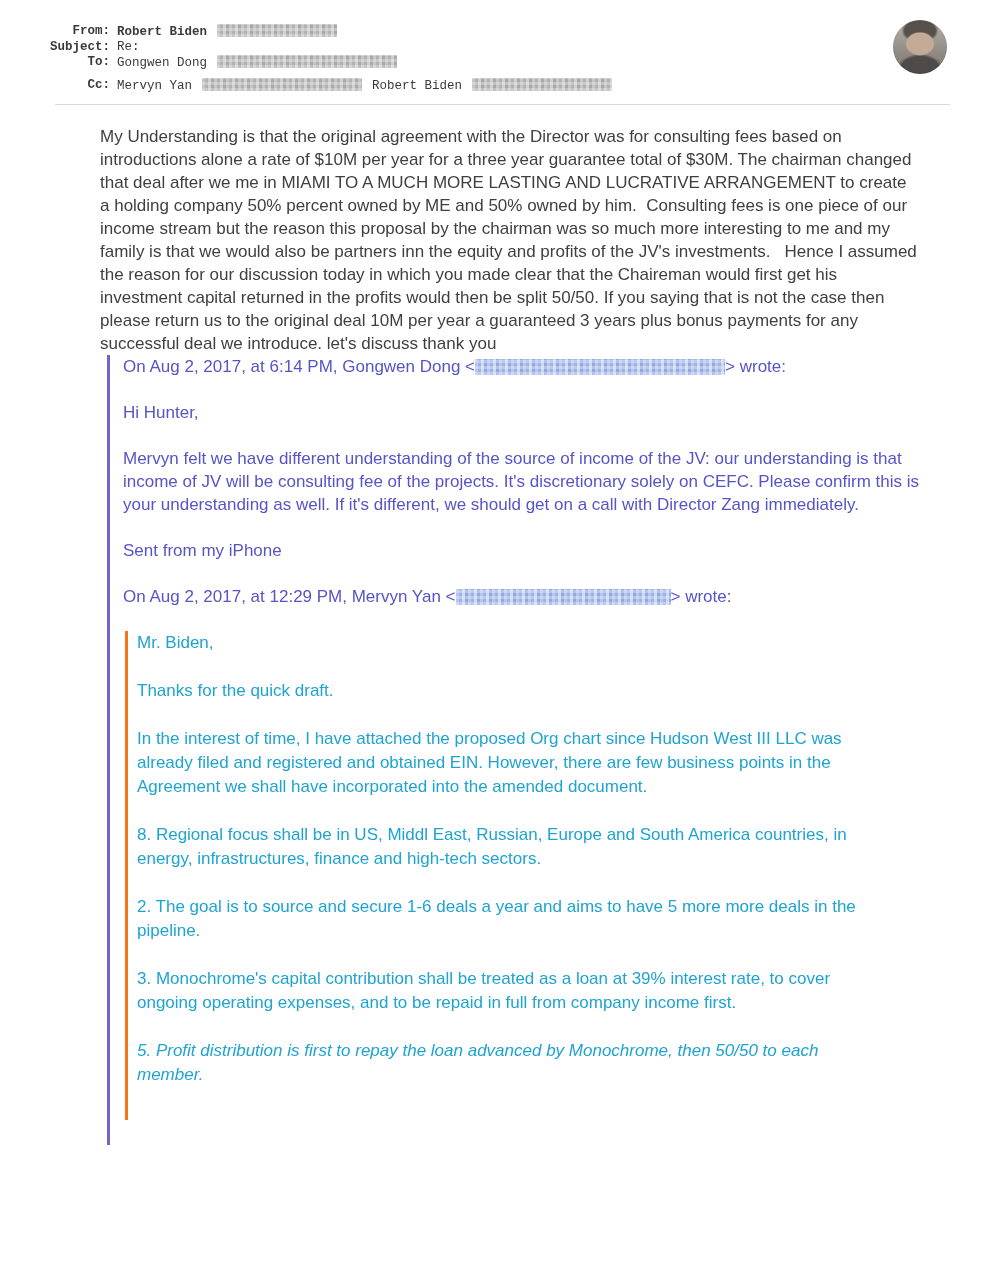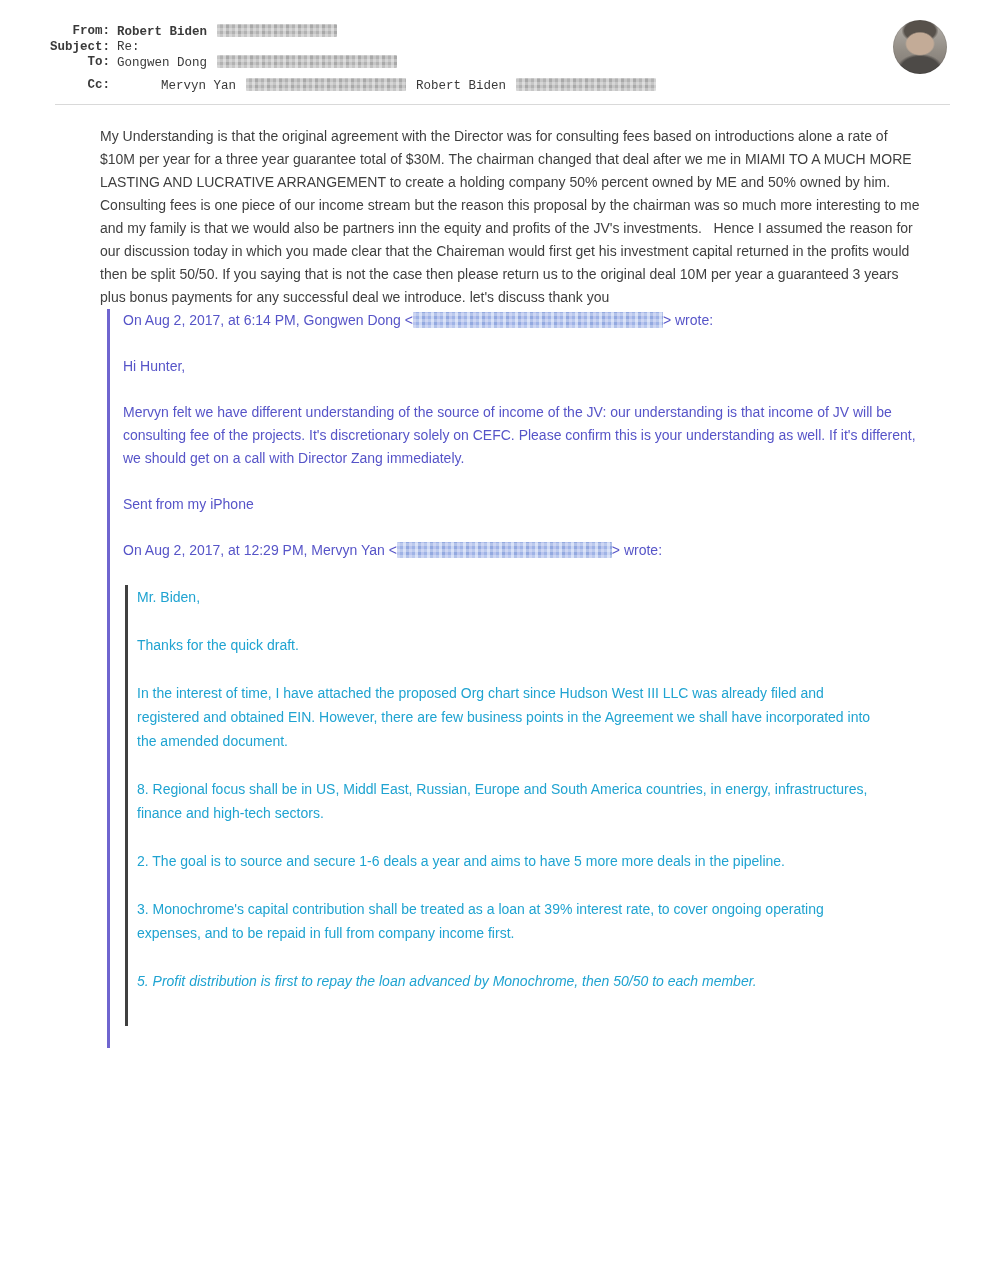--- a/index.html
+++ b/index.html
@@ -6,21 +6,21 @@
   body {
     width: 1006px; height: 1280px;
     background: #ffffff;
     font-family: "Liberation Sans", "DejaVu Sans", sans-serif;
     overflow: hidden;
     position: relative;
   }
   
   .header { position: relative; padding: 24px 0 10px; }
   .hrow { display: flex; font-size: 12.5px; line-height: 15px; color: #3a3a3a; margin-bottom: 0; font-family: Liberation Mono, monospace; }
-  .hrow.gap-before { margin-top: 7px; gap: 44px; }
+  .hrow.gap-before { margin-top: 7px; }
   .hlabel { width: 110px; flex: none; text-align: right; font-weight: bold; padding-right: 7px; white-space: pre; }
   .hvalue { flex: 1; white-space: pre; }
   .bold { font-weight: bold; }
   .redacted {
     display: inline-block;
     height: 13px;
     vertical-align: -2px;
     border-radius: 1px;
     background-image:
       repeating-linear-gradient(0deg, rgba(255,255,255,.28) 0 3px, rgba(0,0,0,0) 3px 6px),
@@ -43,39 +43,39 @@
     background:
       radial-gradient(ellipse 42% 34% at 50% 44%, #c3ab97 0 58%, rgba(0,0,0,0) 66%),
       radial-gradient(ellipse 62% 42% at 50% 92%, #4d4a47 0 58%, rgba(0,0,0,0) 70%),
       radial-gradient(ellipse 52% 34% at 50% 20%, #57514b 0 55%, rgba(0,0,0,0) 66%),
       linear-gradient(180deg, #b5b1ac 0%, #948e86 55%, #7c7671 100%);
     box-shadow: inset 0 0 0 1px rgba(0,0,0,0.08);
   }
   .divider { border-bottom: 1px solid #d9d9d9; margin: 0 56px 0 55px; }
 
   
-  .message { padding-top: 20px; font-size: 14px; }
+  .message { padding-top: 20px; font-size: 17px; }
   .body-para {
     margin: 0 86px 0 100px;
     color: #3f3f3f;
     line-height: 23px;
     white-space: pre-wrap;
   }
   
   .quote1 {
     margin: 0 80px 0 107px;
     border-left: 3px solid #6f65cf;
     padding: 0 0 8px 13px;
     color: #5654c8;
     line-height: 23px;
   }
   .quote1 p { margin: 0 0 23px; white-space: pre-wrap; }
   
   .quote2 {
-    border-left: 3px solid #404040;
+    border-left: 3px solid #f97316;
     margin-left: 2px;
     padding: 0 0 24px 9px;
     color: #1fa3d1;
     line-height: 24px;
   }
   .quote2 p { margin: 0 0 24px; white-space: pre-wrap; }
   .quote2 p:last-child { margin-bottom: 9px; font-style: italic; }
 </style>
 </head>
 <body>

